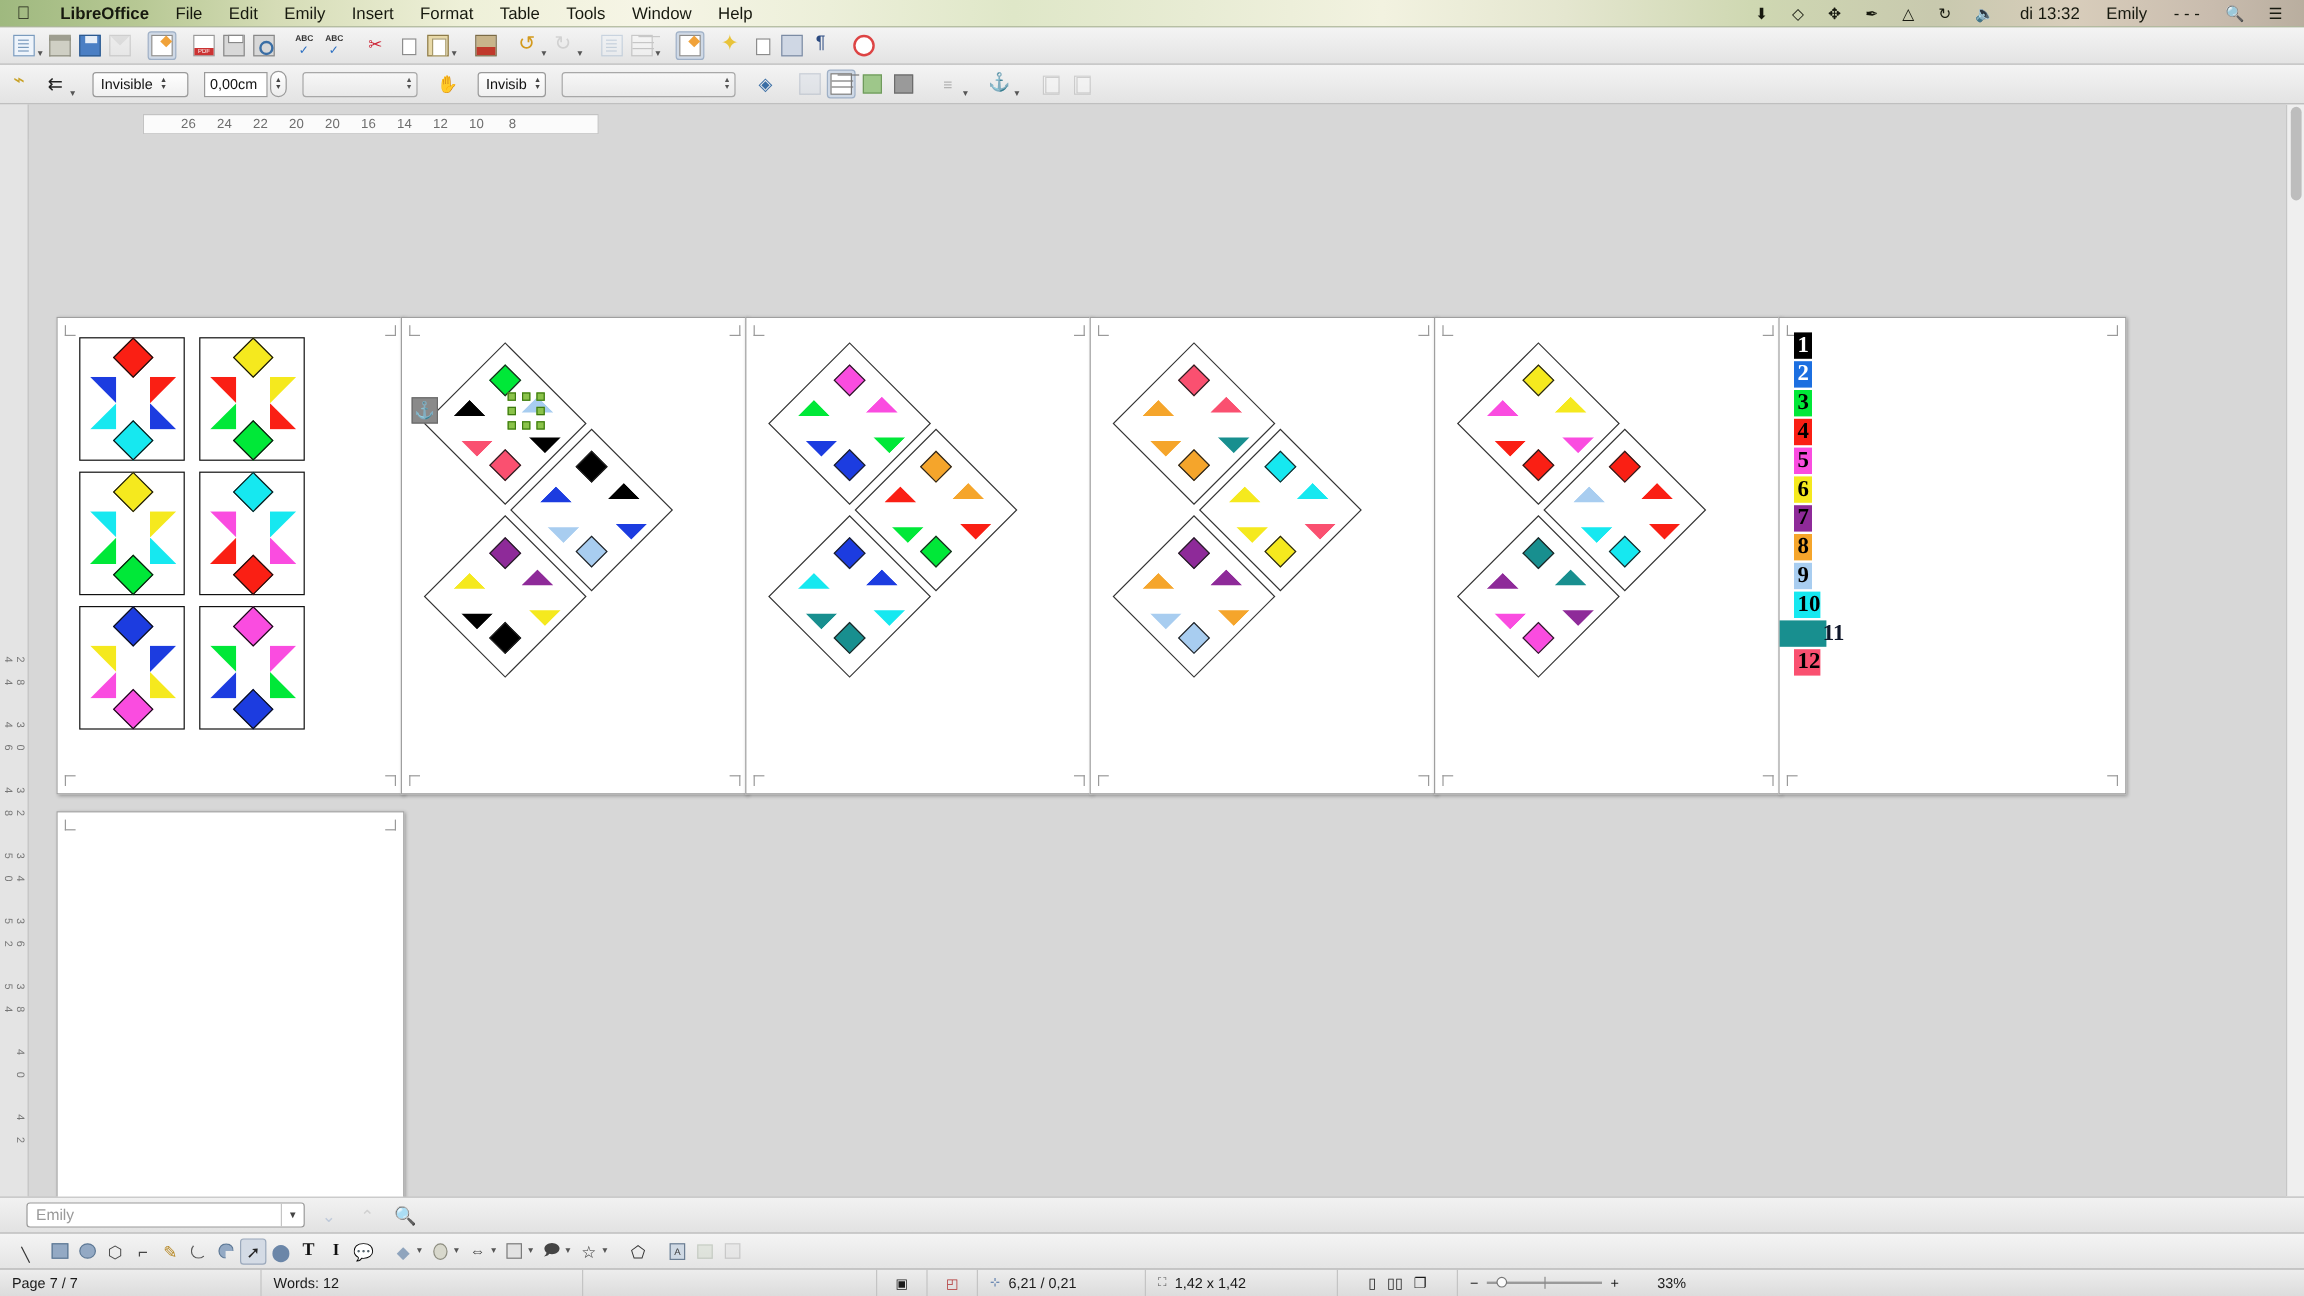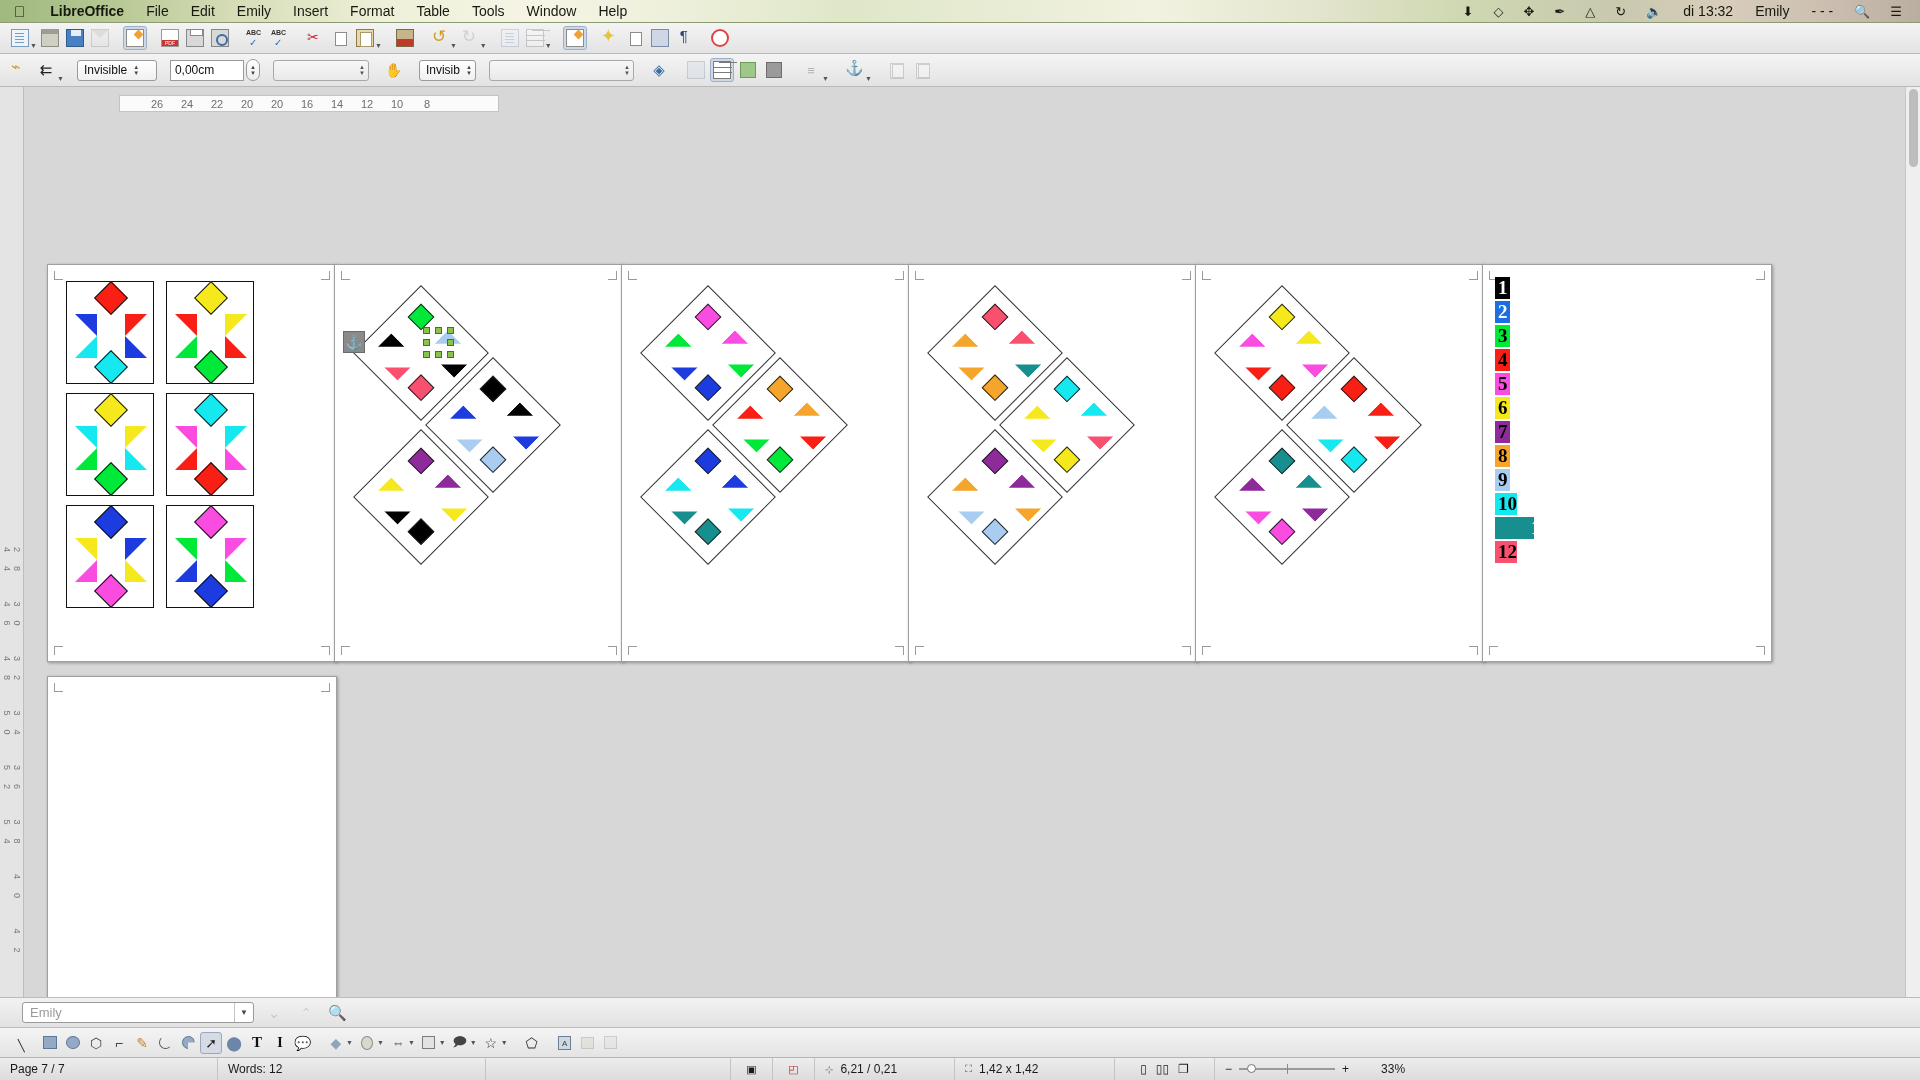--- a/index.html
+++ b/index.html
@@ -384,21 +384,21 @@
     <div class="tb-arrow">▼</div>
     <div class="tb-gap"></div>
     <div class="sel" style="width:80px">
       <span>Invisible</span>
       <span class="stepper">
           <i>▲</i>
           <i>▼</i>
         </span>
     </div>
     <div class="tb-gap"></div>
-    <div class="txtbox" style="width:74px">
+    <div class="txtbox" style="width:53px">
       <span>0,00cm</span>
     </div>
     <div class="spin">
         <i>▲</i>
         <i>▼</i>
       </div>
     <div class="tb-gap"></div>
     <div class="emptysel" style="width:96px">
       <span class="stepper">
           <i>▲</i>
@@ -676,21 +676,21 @@
             <div class="legrow" style="left:12px;top:12px;width:15px;background:#000000;color:#ffffff;">1</div>
             <div class="legrow" style="left:12px;top:36px;width:15px;background:#1c6fe0;color:#ffffff;">2</div>
             <div class="legrow" style="left:12px;top:60px;width:15px;background:#00e838;color:#000000;">3</div>
             <div class="legrow" style="left:12px;top:84px;width:15px;background:#fa1f14;color:#000000;">4</div>
             <div class="legrow" style="left:12px;top:108px;width:15px;background:#fa4ce0;color:#000000;">5</div>
             <div class="legrow" style="left:12px;top:132px;width:15px;background:#f5e91e;color:#000000;">6</div>
             <div class="legrow" style="left:12px;top:156px;width:15px;background:#8e2a99;color:#000000;">7</div>
             <div class="legrow" style="left:12px;top:180px;width:15px;background:#f5a52b;color:#000000;">8</div>
             <div class="legrow" style="left:12px;top:204px;width:15px;background:#a8cdf0;color:#000000;">9</div>
             <div class="legrow" style="left:12px;top:228px;width:22px;background:#16e8f0;color:#000000;">10</div>
-            <div class="legrow" style="left:12px;top:252px;width:22px;background:#188f8f;color:#ffffff;padding-left:36px;">11</div>
+            <div class="legrow" style="left:0;top:252px;width:22px;background:#188f8f;color:#0f172a;padding-left:36px;">11</div>
             <div class="legrow" style="left:12px;top:276px;width:22px;background:#fa5070;color:#000000;">12</div>
           </div>
           <div class="page" style="left:23px;top:589px;width:290px;height:398px;">
             <div class="corner tl"></div>
             <div class="corner tr"></div>
           </div>
         </div>
 
       <div id="vscroll">
         <div class="thumb"></div>

